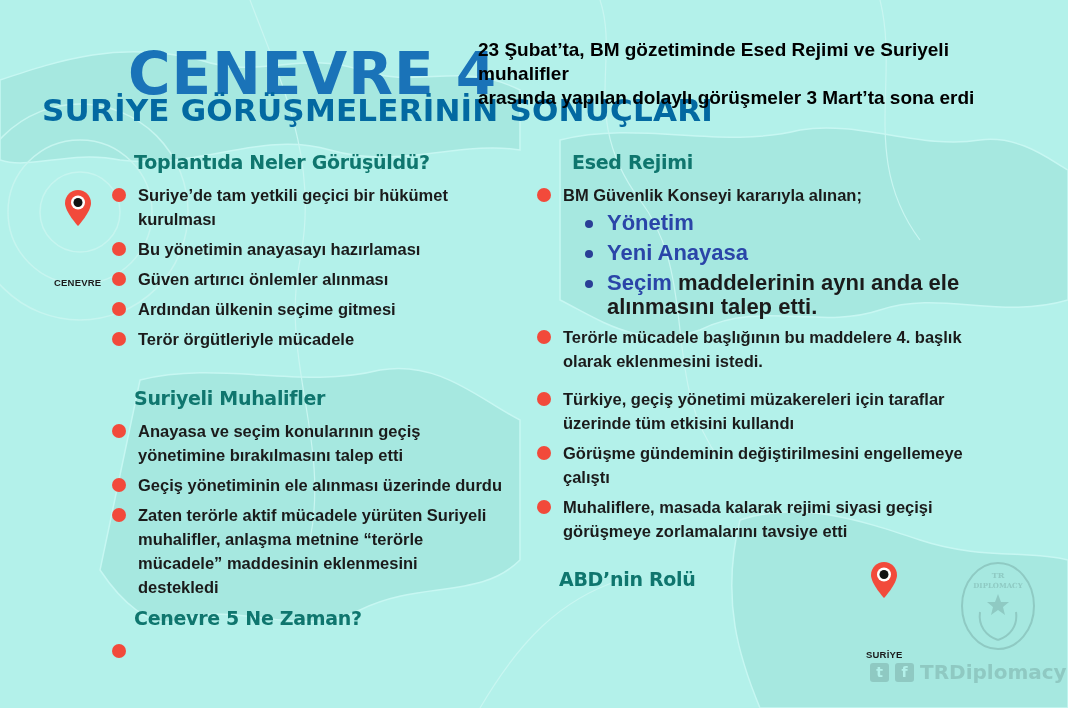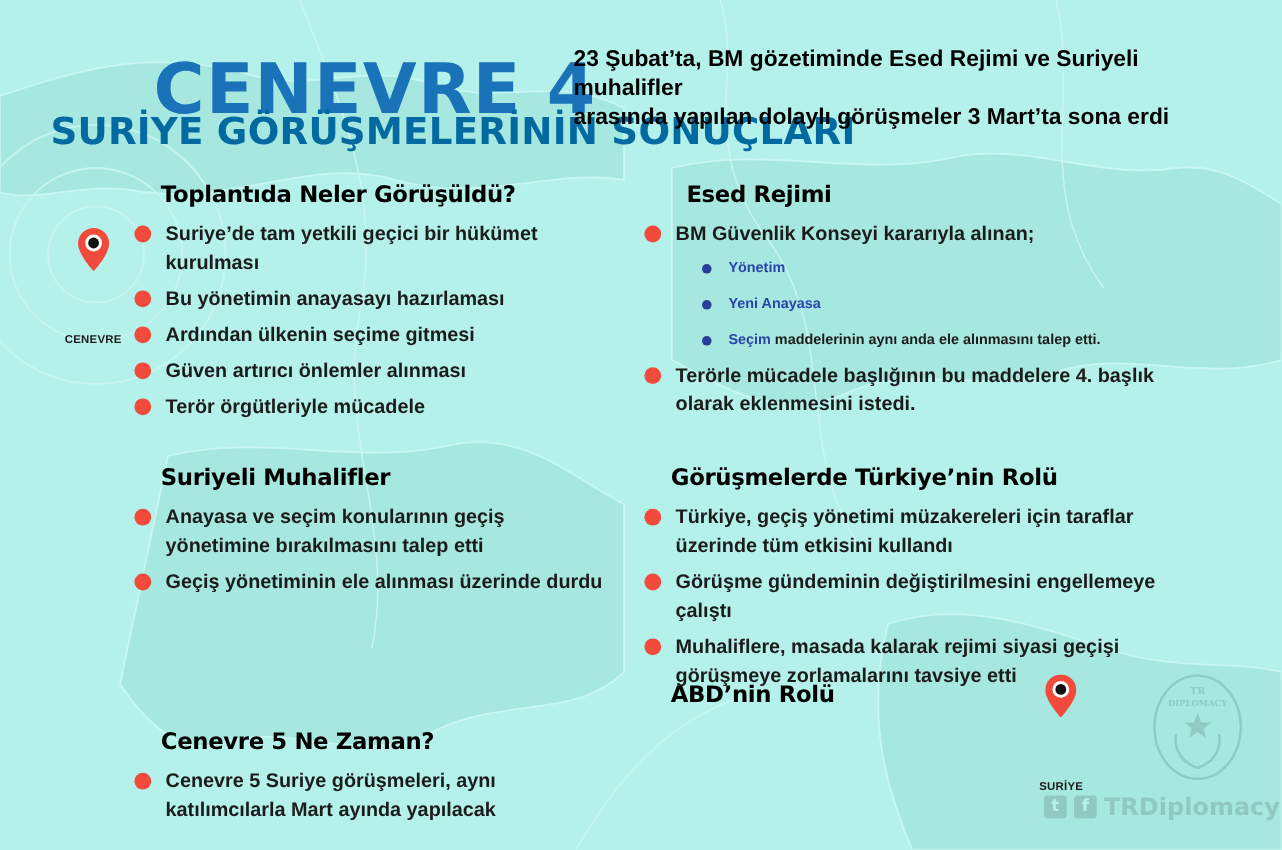--- a/index.html
+++ b/index.html
@@ -19,35 +19,35 @@
   .sub-title {
     left:42px; top:92px; font-size:31px; font-weight:700; color:#0369a1;
     line-height:36px; font-family:"DejaVu Sans", sans-serif; letter-spacing:0.2px;
   }
   .intro {
     left:478px; top:38px; width:560px; font-size:19px; font-weight:700; color:#000000;
     line-height:24px;
   }
 
   .section-head {
-    font-size:19px; font-weight:900; color:#000000; line-height:22px; margin:0 0 10px 0;
+    font-size:19px; font-weight:900; color:#0f766e; line-height:22px; margin:0 0 10px 0;
     font-family:"DejaVu Sans", sans-serif; letter-spacing:-0.3px;
   }
   ul.bullets { list-style:none; margin:0; padding:0; }
   ul.bullets > li {
     position:relative; padding-left:26px; font-size:16.5px; font-weight:700; line-height:24px;
     margin-bottom:6px; color:#1b1b1b;
   }
   ul.bullets > li .dot {
     position:absolute; left:0; top:5px; width:14px; height:14px; border-radius:50%;
     background:#f24a3b;
   }
   ul.sub { list-style:none; margin:4px 0 0 0; padding:0; }
   ul.sub li {
-    position:relative; padding-left:44px; font-size:12px; font-weight:700; line-height:24px;
+    position:relative; padding-left:44px; font-size:22px; font-weight:700; line-height:24px;
     margin-bottom:6px; color:#1b1b1b;
   }
   ul.sub li .sdot {
     position:absolute; left:22px; top:9px; width:8px; height:8px; border-radius:50%; background:#2a3e96;
   }
   ul.sub li .blue { color:#2a45a8; }
 
   .pin { position:absolute; z-index:3; text-align:center; }
   .pin-label { font-size:9.5px; font-weight:900; color:#1b1b1b; letter-spacing:0.2px;margin-top:47px; }
 
@@ -107,22 +107,22 @@
     <circle cx="13" cy="12.5" r="4.5" fill="#111"></circle>
   </svg>
   <div class="pin-label">SURİYE</div>
 </div>
 
 <div class="layer" style="left:112px; top:151px; width:400px;">
   <div class="section-head" style="margin-left:22px;">Toplantıda Neler Görüşüldü?</div>
   <ul class="bullets">
     <li><span class="dot"></span><span>Suriye’de tam yetkili geçici bir hükümet kurulması</span></li>
     <li><span class="dot"></span><span>Bu yönetimin anayasayı hazırlaması</span></li>
+    <li><span class="dot"></span><span>Güven artırıcı önlemler alınması</span></li>
     <li><span class="dot"></span><span>Ardından ülkenin seçime gitmesi</span></li>
-    <li><span class="dot"></span><span>Güven artırıcı önlemler alınması</span></li>
     <li><span class="dot"></span><span>Terör örgütleriyle mücadele</span></li>
   </ul>
 </div>
 
 <div class="layer" style="left:537px; top:151px; width:500px;">
   <div class="section-head" style="margin-left:35px;">Esed Rejimi</div>
   <ul class="bullets">
     <li>
       <span class="dot"></span>
       <span>BM Güvenlik Konseyi kararıyla alınan;</span>
@@ -134,36 +134,36 @@
     </li>
     <li style="width:440px;"><span class="dot"></span><span>Terörle mücadele başlığının bu maddelere 4. başlık olarak eklenmesini istedi.</span></li>
   </ul>
 </div>
 
 <div class="layer" style="left:112px; top:387px; width:390px;">
   <div class="section-head" style="margin-left:22px;">Suriyeli Muhalifler</div>
   <ul class="bullets">
     <li><span class="dot"></span><span>Anayasa ve seçim konularının geçiş yönetimine bırakılmasını talep etti</span></li>
     <li><span class="dot"></span><span>Geçiş yönetiminin ele alınması üzerinde durdu</span></li>
+    <li><span class="dot"></span><span>Zaten terörle aktif mücadele yürüten Suriyeli muhalifler, anlaşma metnine “terörle mücadele” maddesinin eklenmesini destekledi</span></li>
   </ul>
 </div>
 
 <div class="layer" style="left:537px; top:387px; width:470px;">
-  <div class="section-head" style="margin-left:22px;">Görüşmelerde Türkiye’nin Rolü</div>
   <ul class="bullets">
     <li><span class="dot"></span><span>Türkiye, geçiş yönetimi müzakereleri için taraflar üzerinde tüm etkisini kullandı</span></li>
     <li><span class="dot"></span><span>Görüşme gündeminin değiştirilmesini engellemeye çalıştı</span></li>
     <li><span class="dot"></span><span>Muhaliflere, masada kalarak rejimi siyasi geçişi görüşmeye zorlamalarını tavsiye etti</span></li>
   </ul>
 </div>
 
 <div class="layer" style="left:112px; top:607px; width:320px;">
   <div class="section-head" style="margin-left:22px;">Cenevre 5 Ne Zaman?</div>
   <ul class="bullets">
-    <li><span class="dot"></span><span>Cenevre 5 Suriye görüşmeleri, aynı katılımcılarla Mart ayında yapılacak</span></li>
+    <li><span class="dot"></span></li>
   </ul>
 </div>
 
 <div class="layer" style="left:537px; top:568px; width:330px;">
   <div class="section-head" style="margin-left:22px;">ABD’nin Rolü</div>
 </div>
 
 <div class="seal">
   <svg width="80" height="92" viewBox="0 0 80 92">
     <ellipse cx="40" cy="46" rx="36" ry="43" fill="none" stroke="#8fcac3" stroke-width="2"></ellipse>

